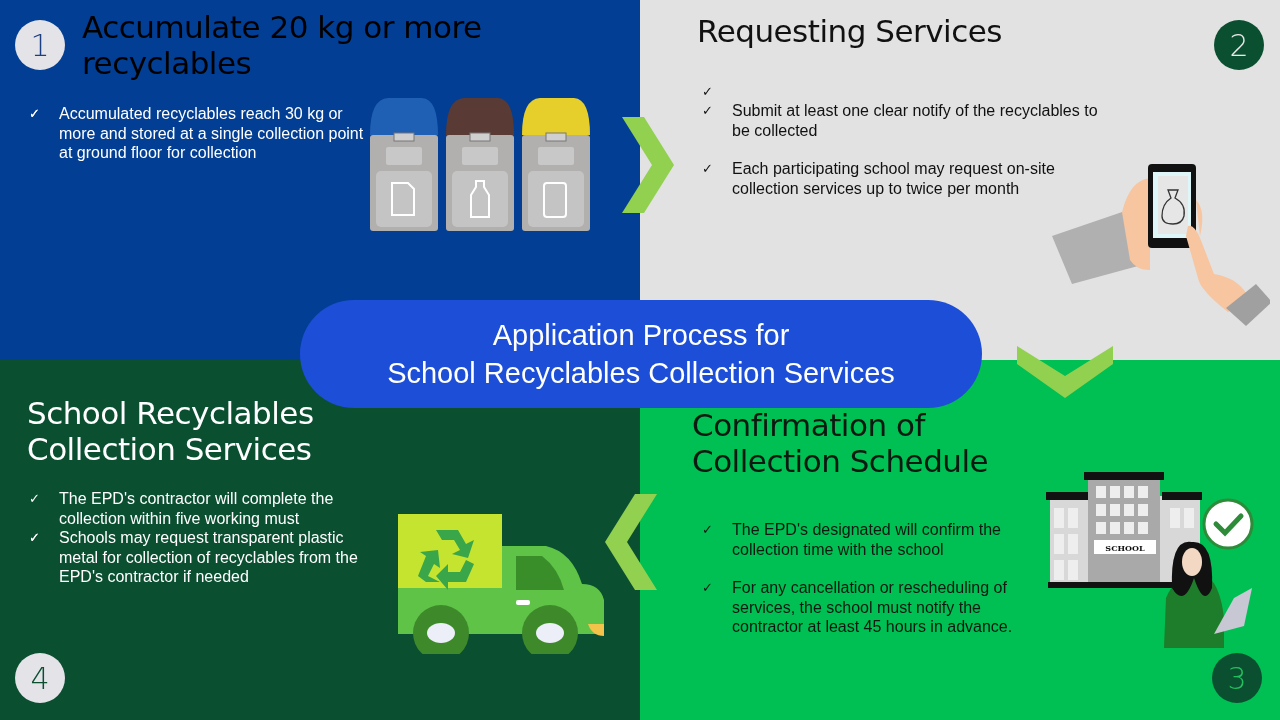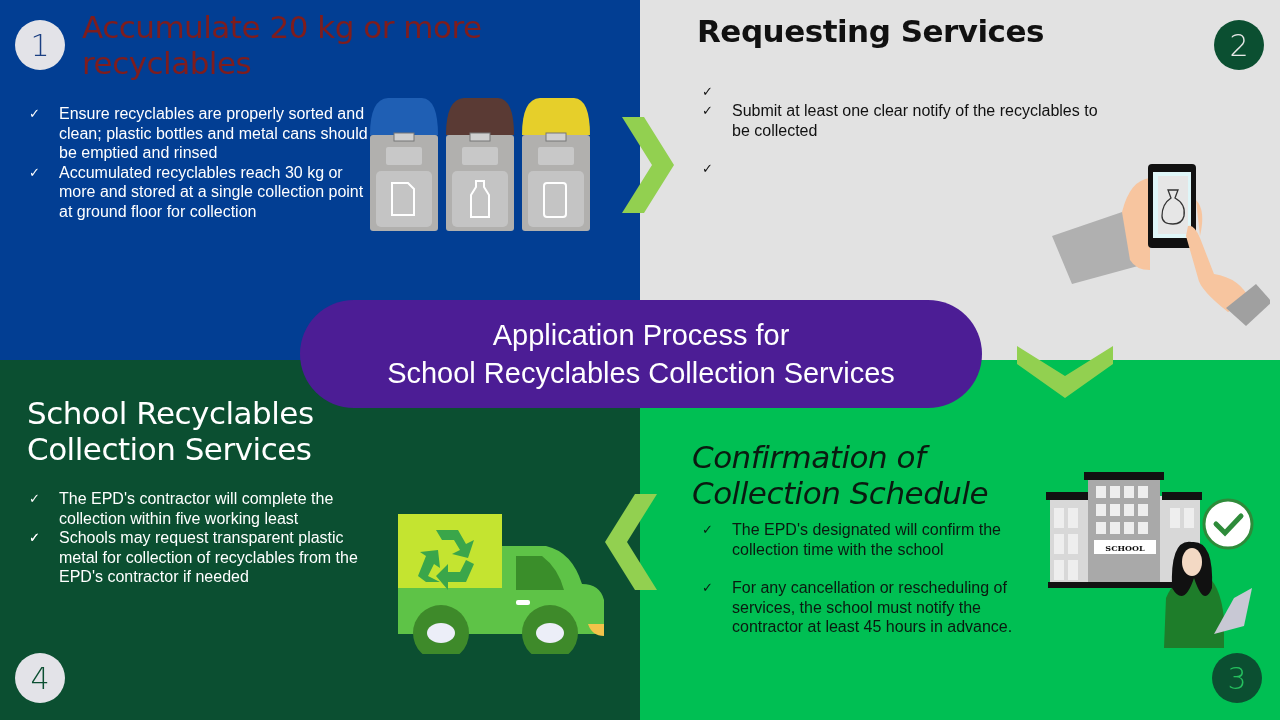--- a/index.html
+++ b/index.html
@@ -10,53 +10,53 @@
     .q3 { left: 640px; top: 360px; background: #00bf53; }
     .q4 { left: 0; top: 360px; background: #0b4f31; }
 
     .badge { position: absolute; width: 50px; height: 50px; border-radius: 50%; display: flex; align-items: center; justify-content: center; font-size: 30px; font-family: "DejaVu Sans", sans-serif; font-weight: 300; }
     .badge1 { left: 15px; top: 20px; background: #e3e3e8; color: #1b3f82; }
     .badge2 { left: 1214px; top: 20px; background: #0b4f31; color: #e8e8e8; }
     .badge3 { left: 1212px; top: 653px; background: #0b4f31; color: #25c05e; }
     .badge4 { left: 15px; top: 653px; background: #e3e3e8; color: #0b4f31; }
 
     .title { position: absolute; font-family: "DejaVu Sans", sans-serif; line-height: 1.15; letter-spacing: -0.5px; }
-    .t1 { left: 82px; top: 10px; font-size: 31px; color: #7f1d1d; width: 460px; }
-    .t2 { left: 697px; top: 14px; font-size: 31px; color: #111111; font-weight: bold; }
-    .t3 { left: 692px; top: 440px; font-size: 31px; color: #0a1a10; width: 360px; font-style: italic; }
+    .t1 { left: 82px; top: 10px; font-size: 31px; color: #000000; width: 460px; }
+    .t2 { left: 697px; top: 14px; font-size: 31px; color: #111111; }
+    .t3 { left: 692px; top: 408px; font-size: 31px; color: #0a1a10; width: 360px; }
     .t4 { left: 27px; top: 396px; font-size: 31px; color: #ffffff; width: 340px; }
 
     ul.bul { position: absolute; margin: 0; padding: 0; list-style: none; font-size: 16px; line-height: 19.5px; }
     ul.bul li { position: relative; padding-left: 32px; }
     ul.bul li .chk { position: absolute; left: 2px; top: 0; font-size: 13px; }
     .b1 { left: 27px; top: 104px; width: 345px; color: #ffffff; }
     .b2 { left: 700px; top: 82px; width: 400px; color: #111111; }
     .b2 li { margin-bottom: 19px; }
     .b3 { left: 700px; top: 520px; width: 340px; color: #0a1a10; }
     .b3 li { margin-bottom: 19px; }
     .b4 { left: 27px; top: 489px; width: 350px; color: #ffffff; }
 
-    .center-pill { position: absolute; left: 300px; top: 300px; width: 682px; height: 108px; border-radius: 54px; background: #4c1d95; display: flex; flex-direction: column; align-items: center; justify-content: center; color: #ffffff; font-size: 29px; line-height: 38px; }
+    .center-pill { position: absolute; left: 300px; top: 300px; width: 682px; height: 108px; border-radius: 54px; background: #1d4ed8; display: flex; flex-direction: column; align-items: center; justify-content: center; color: #ffffff; font-size: 29px; line-height: 38px; }
     .center-pill span { display: block; }
 
     .arrow { position: absolute; }
     .illus { position: absolute; }
   </style>
 </head>
 <body>
 
 <div class="quad q1"></div>
 <div class="quad q2"></div>
 <div class="quad q3"></div>
 <div class="quad q4"></div>
 
 <div class="badge badge1">1</div>
 <div class="title t1">Accumulate 20 kg or more recyclables</div>
 <ul class="bul b1">
-  <li><span class="chk">✓</span><span>Ensure recyclables are properly sorted and clean; plastic bottles and metal cans should be emptied and rinsed</span></li>
+  <li><span class="chk">✓</span></li>
   <li><span class="chk">✓</span><span>Accumulated recyclables reach 30 kg or more and stored at a single collection point at ground floor for collection</span></li>
 </ul>
 <svg class="illus" style="left:368px;top:95px" width="226" height="138" viewBox="0 0 226 138">
 
   <g>
     <path d="M2 40 Q2 4 20 3 L54 3 Q70 4 70 40 Z" fill="#1f5fb4"></path>
     <rect x="2" y="40" width="68" height="96" rx="3" fill="#b1b0ae"></rect>
     <rect x="26" y="38" width="20" height="8" fill="#cfcfcf" stroke="#777" stroke-width="1"></rect>
     <rect x="18" y="52" width="36" height="18" rx="2" fill="#c8c8c8"></rect>
     <rect x="8" y="76" width="56" height="56" rx="5" fill="#c4c4c4"></rect>
@@ -78,21 +78,21 @@
     <rect x="8" y="76" width="56" height="56" rx="5" fill="#c4c4c4"></rect>
     <rect x="24" y="88" width="22" height="34" rx="3" fill="none" stroke="#fff" stroke-width="2"></rect>
   </g>
 </svg>
 
 <div class="badge badge2">2</div>
 <div class="title t2">Requesting Services</div>
 <ul class="bul b2">
   <li><span class="chk">✓</span></li>
   <li><span class="chk">✓</span><span>Submit at least one clear notify of the recyclables to be collected</span></li>
-  <li><span class="chk">✓</span></li>
+  <li><span class="chk">✓</span><span>Each participating school may request on-site collection services up to twice per month</span></li>
 </ul>
 <svg class="illus" style="left:1050px;top:160px" width="220" height="170" viewBox="0 0 220 170">
   <path d="M2 76 L78 50 L88 106 L22 124 Z" fill="#b0b0b0"></path>
   <path d="M72 52 Q80 20 100 18 L100 110 Q86 110 80 100 Z" fill="#f7c59f"></path>
   <rect x="98" y="4" width="48" height="84" rx="4" fill="#111"></rect>
   <rect x="103" y="12" width="38" height="66" fill="#dff6f8"></rect>
   <rect x="108" y="16" width="30" height="58" fill="#e6e6e6"></rect>
   <path d="M118 30 L128 30 L125 38 Q136 44 134 56 Q132 64 123 64 Q112 64 112 56 Q112 44 121 38 Z" fill="none" stroke="#333" stroke-width="1.3"></path>
   <path d="M146 40 Q156 50 150 76" fill="#f7c59f" stroke="none"></path>
   <path d="M138 66 Q144 64 150 78 L164 114 Q190 118 200 140 L178 152 Q150 130 148 118 L136 76 Z" fill="#f7c59f"></path>
@@ -141,21 +141,21 @@
   <path d="M172 56 L181 65 L197 48" fill="none" stroke="#2e8b3a" stroke-width="5" stroke-linecap="round"></path>
   <path d="M120 180 L122 130 Q130 110 150 106 L160 106 Q176 114 180 150 L180 180 Z" fill="#1e7d2a"></path>
   <path d="M128 120 Q126 70 148 74 Q170 72 168 120 Q160 140 150 110 Q140 140 128 120 Z" fill="#111"></path>
   <ellipse cx="148" cy="94" rx="10" ry="14" fill="#f3d9c4"></ellipse>
   <path d="M190 130 L208 120 L200 158 L170 166 Z" fill="#c8c8d4"></path>
 </svg>
 
 <div class="badge badge4">4</div>
 <div class="title t4">School Recyclables Collection Services</div>
 <ul class="bul b4">
-  <li><span class="chk">✓</span><span>The EPD's contractor will complete the collection within five working least</span></li>
+  <li><span class="chk">✓</span><span>The EPD's contractor will complete the collection within five working must</span></li>
   <li><span class="chk">✓</span></li>
   <li><span class="chk">✓</span><span>Schools may request transparent plastic metal for collection of recyclables from the EPD's contractor if needed</span></li>
 </ul>
 <svg class="illus" style="left:396px;top:512px" width="210" height="142" viewBox="0 0 210 142">
   <rect x="2" y="2" width="104" height="76" fill="#c4e430"></rect>
   <path d="M2 76 L2 122 L208 122 L208 88 Q204 72 186 72 Q176 40 150 34 L106 34 L106 76 Z" fill="#5ec347"></path>
   <path d="M120 44 L146 44 Q162 56 168 78 L120 78 Z" fill="#3a8e2a"></path>
   <rect x="120" y="88" width="14" height="5" rx="2" fill="#ffffff"></rect>
   <path d="M192 112 L208 112 L208 124 Q196 124 192 112 Z" fill="#f3c34a"></path>
   <circle cx="45" cy="121" r="28" fill="#3e8a2a"></circle>

